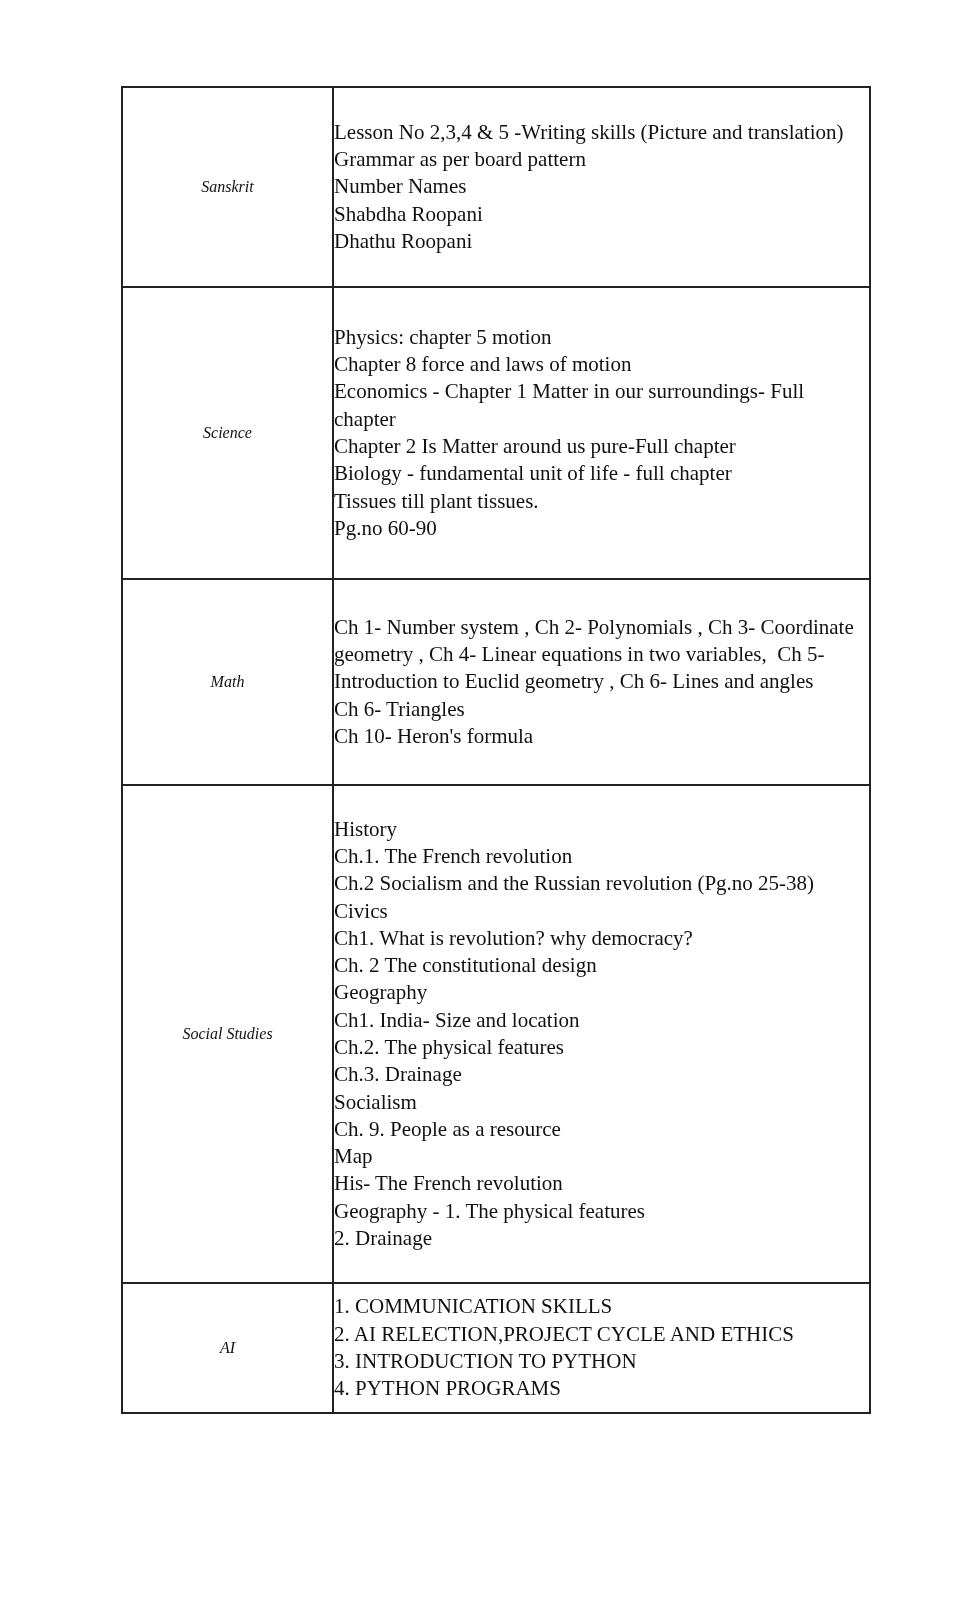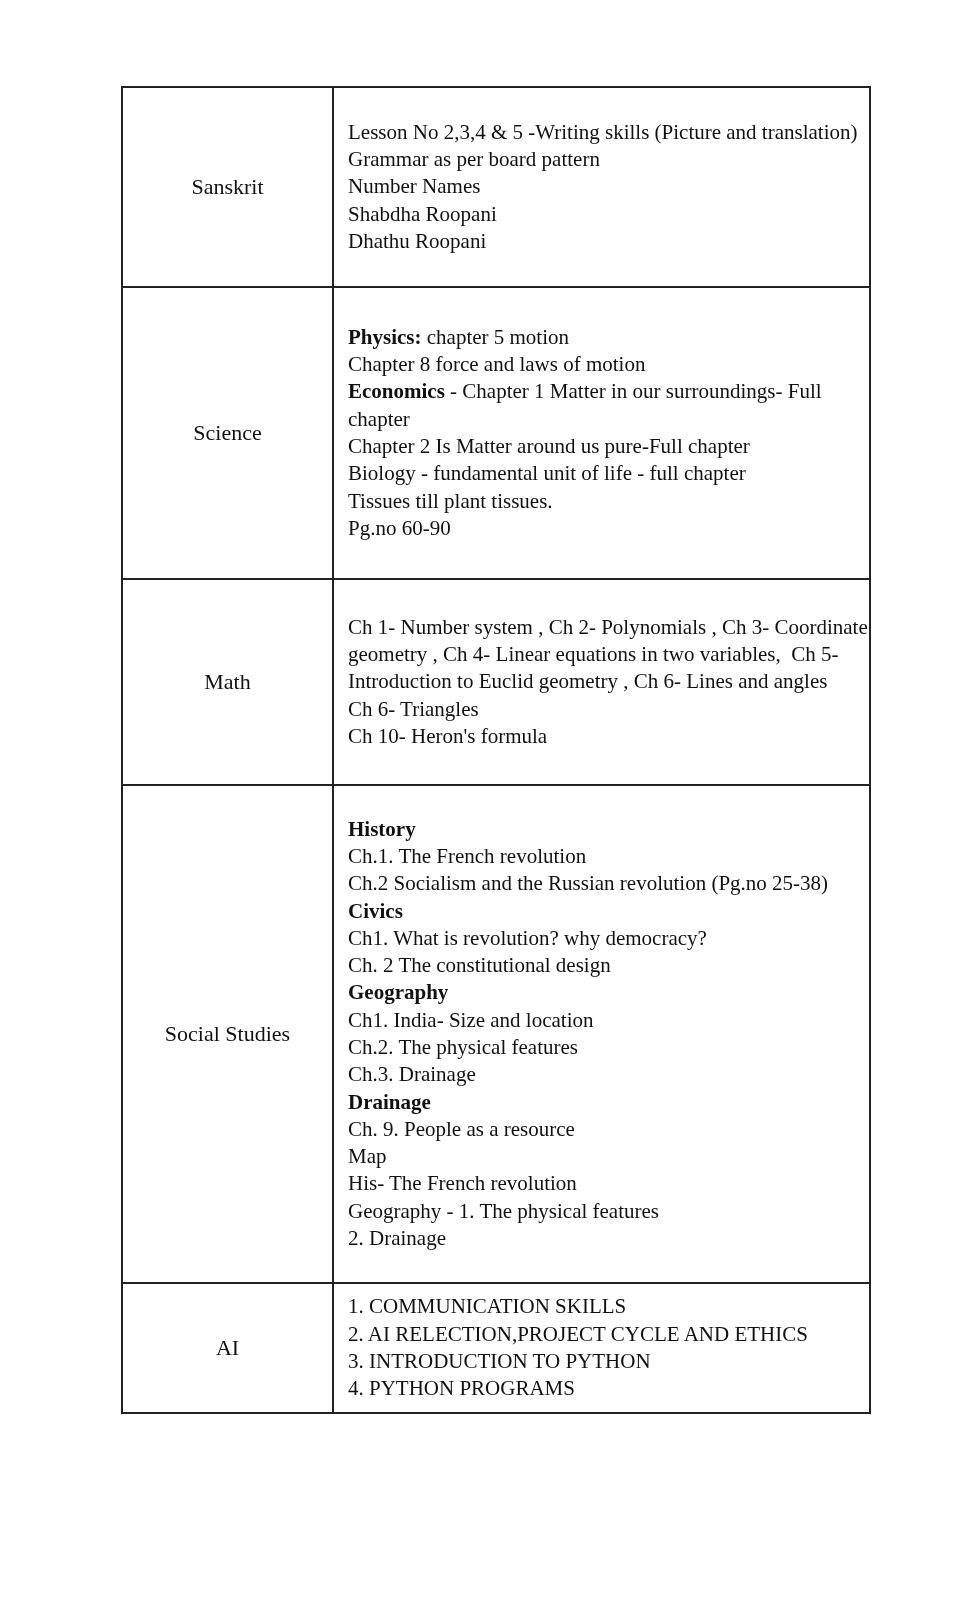--- a/index.html
+++ b/index.html
@@ -10,33 +10,34 @@
       width: 750px; border-collapse: collapse;
       table-layout: fixed;
     }
     table.syllabus td {
       border: 2px solid #222;
       padding: 0;
       vertical-align: middle;
     }
     td.subject {
       width: 209px; text-align: center;
-      font-size: 22px;
+      font-size: 16px;
+      font-style: italic;
     }
     td.topics {
       padding-left: 4px; padding-right: 6px;
       font-size: 21px; line-height: 27.3px;
     }
     tr.r-sanskrit { height: 200px; }
     tr.r-science { height: 292px; }
     tr.r-math { height: 206px; }
     tr.r-social { height: 498px; }
     tr.r-ai { height: 130px; }
-    .line { display: block; white-space: pre-wrap; padding-left: 14px; }
-    .bold { font-weight: bold; }
+    .line { display: block; white-space: pre-wrap; }
+    .bold { font-weight: normal; }
   </style>
 </head>
 <body>
 
 <table class="syllabus">
   <tbody>
     <tr class="r-sanskrit">
       <td class="subject">Sanskrit</td>
       <td class="topics">
         <div class="topics-list">
@@ -79,21 +80,21 @@
             <span class="line"><span class="bold">History</span></span>
             <span class="line"><span>Ch.1. The French revolution</span></span>
             <span class="line"><span>Ch.2 Socialism and the Russian revolution (Pg.no 25-38)</span></span>
             <span class="line"><span class="bold">Civics</span></span>
             <span class="line"><span>Ch1. What is revolution? why democracy?</span></span>
             <span class="line"><span>Ch. 2 The constitutional design</span></span>
             <span class="line"><span class="bold">Geography</span></span>
             <span class="line"><span>Ch1. India- Size and location</span></span>
             <span class="line"><span>Ch.2. The physical features</span></span>
             <span class="line"><span>Ch.3. Drainage</span></span>
-            <span class="line"><span class="bold">Drainage</span></span>
+            <span class="line"><span class="bold">Socialism</span></span>
             <span class="line"><span>Ch. 9. People as a resource</span></span>
             <span class="line"><span>Map</span></span>
             <span class="line"><span>His- The French revolution</span></span>
             <span class="line"><span>Geography - 1. The physical features</span></span>
             <span class="line"><span>2. Drainage</span></span>
           </div>
       </td>
     </tr>
     <tr class="r-ai">
       <td class="subject">AI</td>

